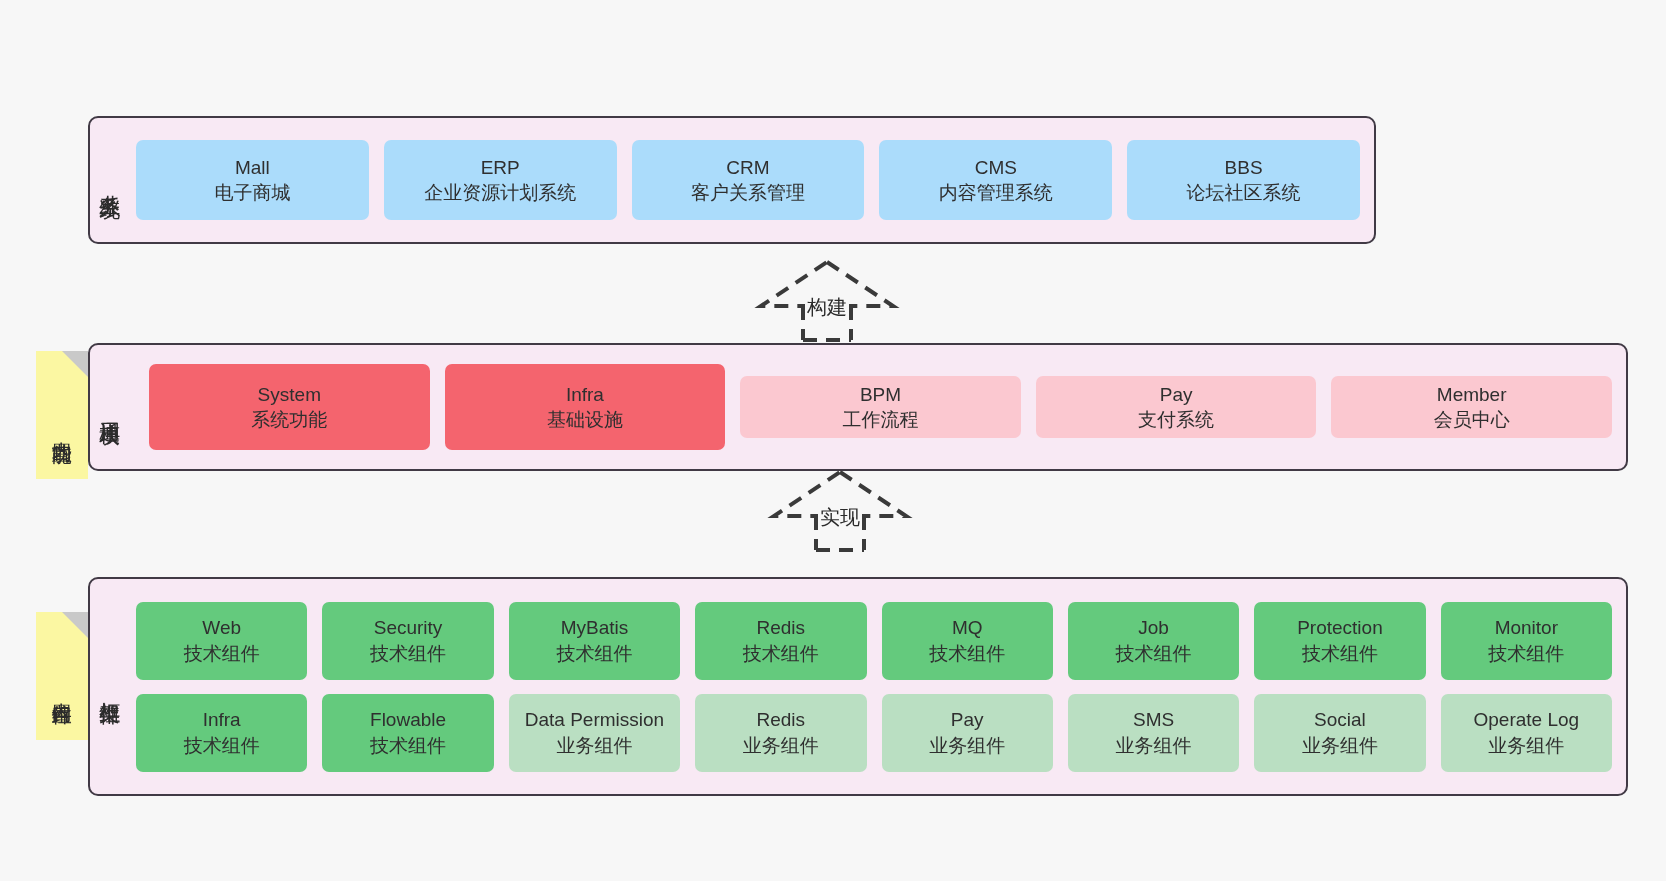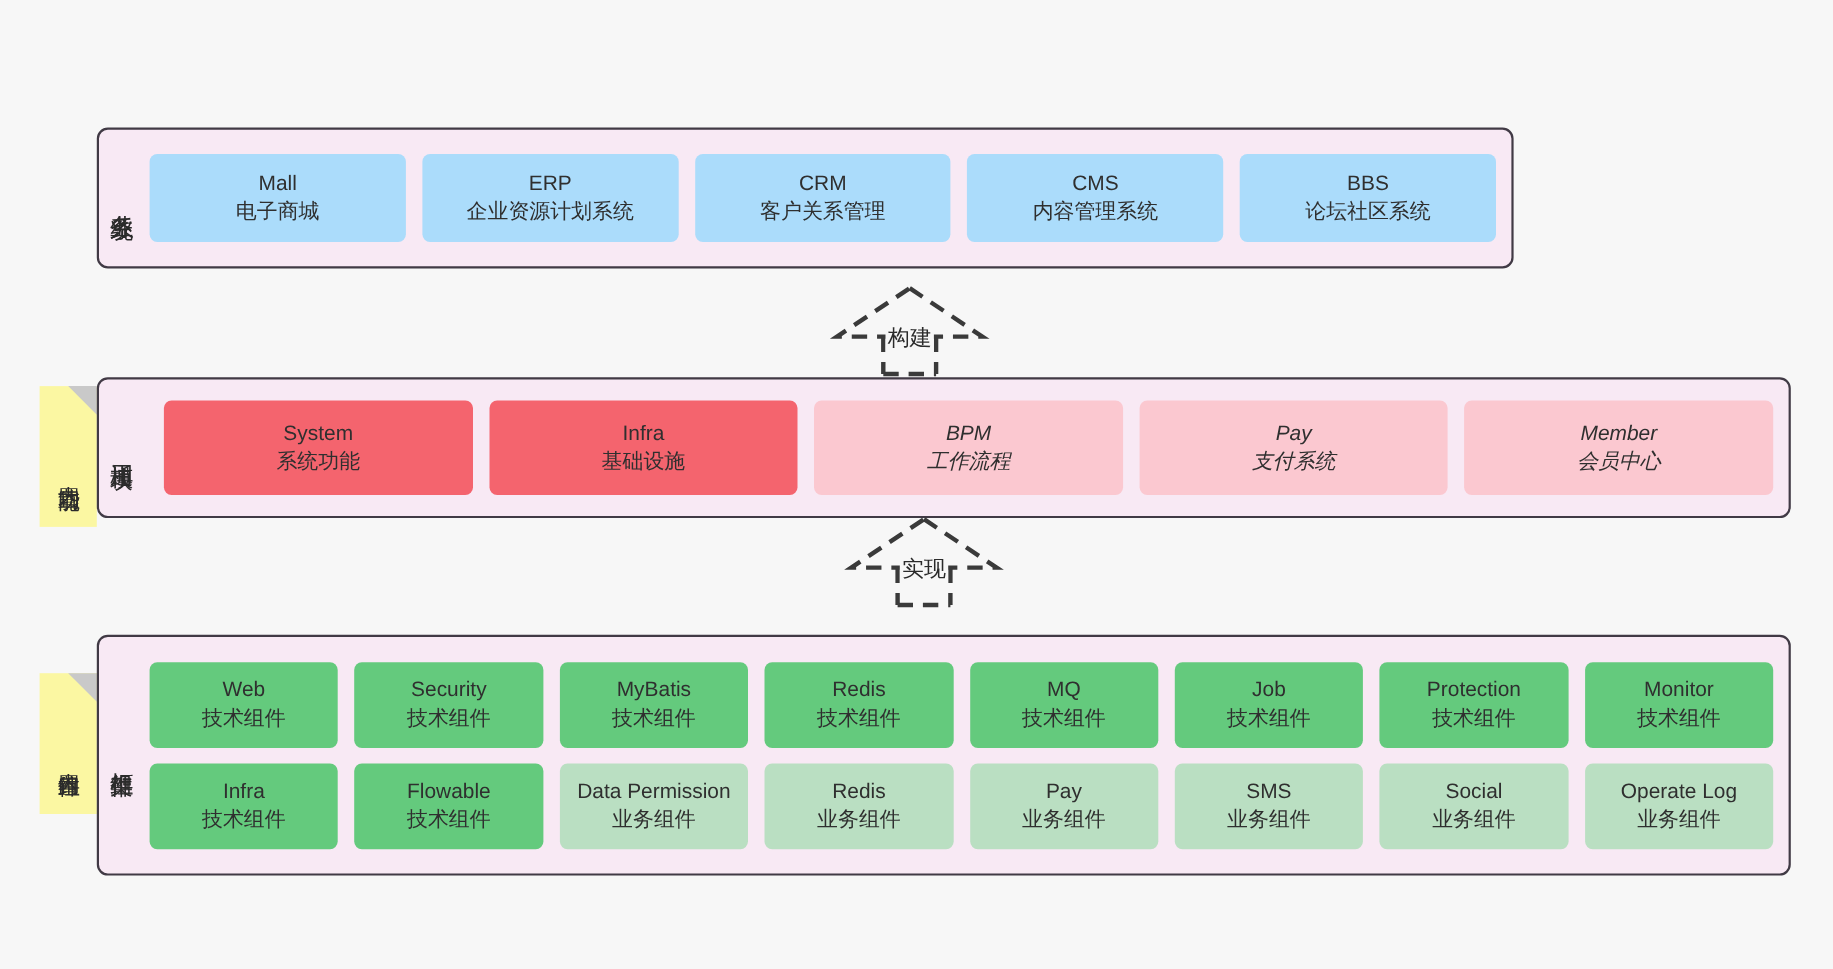--- a/index.html
+++ b/index.html
@@ -72,21 +72,21 @@
     color:#2f2f2f;
     padding:6px 4px;
     user-select:none;
   }
   .card .t1{white-space:nowrap;}
   .card .t2{white-space:nowrap;}
   .card.wrap .t1{white-space:normal;}
 
   .card.blue{background:#abdcfb;height:80px;}
   .card.red{background:#f4646e;height:86px;}
-  .card.pink{background:#fbc8d0;height:86px;font-style:italic;}
+  .card.pink{background:#fbc8d0;height:62px;}
   .card.green{background:#64ca7d;height:78px;}
   .card.lgreen{background:#badfc2;height:78px;}
 
   
   .note{
     position:absolute;
     box-sizing:border-box;
     background:#fbf7a2;
     color:#2b2b2b;
     font-size:20px;

